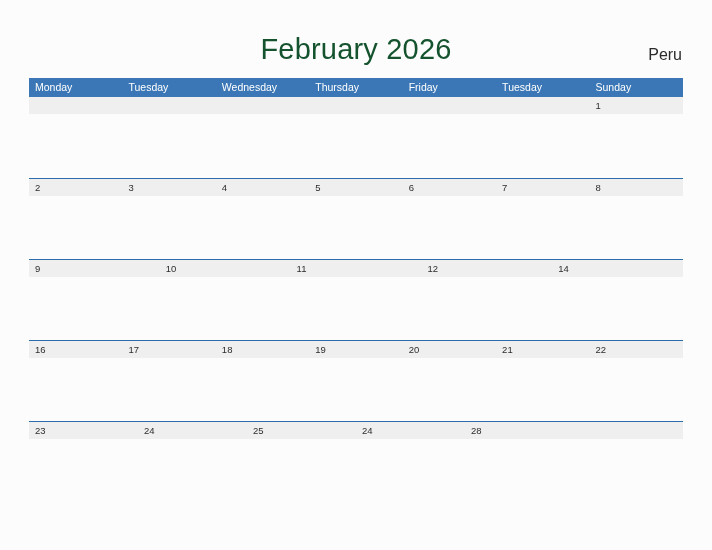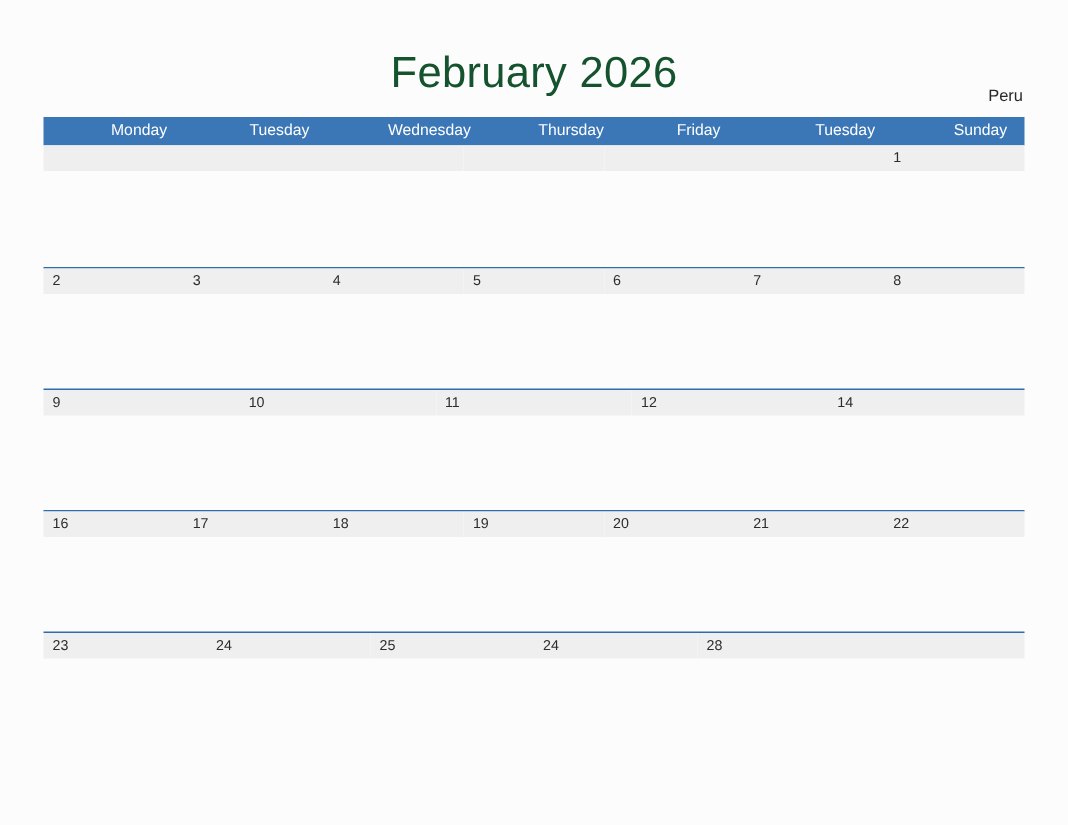--- a/index.html
+++ b/index.html
@@ -75,22 +75,22 @@
     font-size: 29px;
     font-weight: normal;
     color: #14532d;
     letter-spacing: 0.2px;
     font-family: "Liberation Sans", sans-serif;
   }
 
   .region {
     position: absolute;
     right: 30px;
-    top: 58px;
-    font-size: 11px;
+    top: 46px;
+    font-size: 16px;
     color: #2B2B2B;
     font-family: "Liberation Sans", sans-serif;
   }
 
   
   .calendar {
     position: absolute;
     left: 29px;
     top: 78px;
     width: 654px;
@@ -104,21 +104,20 @@
   }
   .weekday-cell {
     flex: 1 1 0;
     color: #FFFFFF;
     font-size: 10.5px;
     line-height: 19px;
     padding-left: 6px;
     box-sizing: border-box;
     font-family: "Liberation Sans", sans-serif;
     white-space: nowrap;
-    margin-left: 39px;
   }
 
   .week-row {
     display: flex;
     width: 100%;
     height: 81px;
     border-top: 1.6px solid #2E6DAD;
     box-sizing: border-box;
     background: #FCFCFD;
   }

